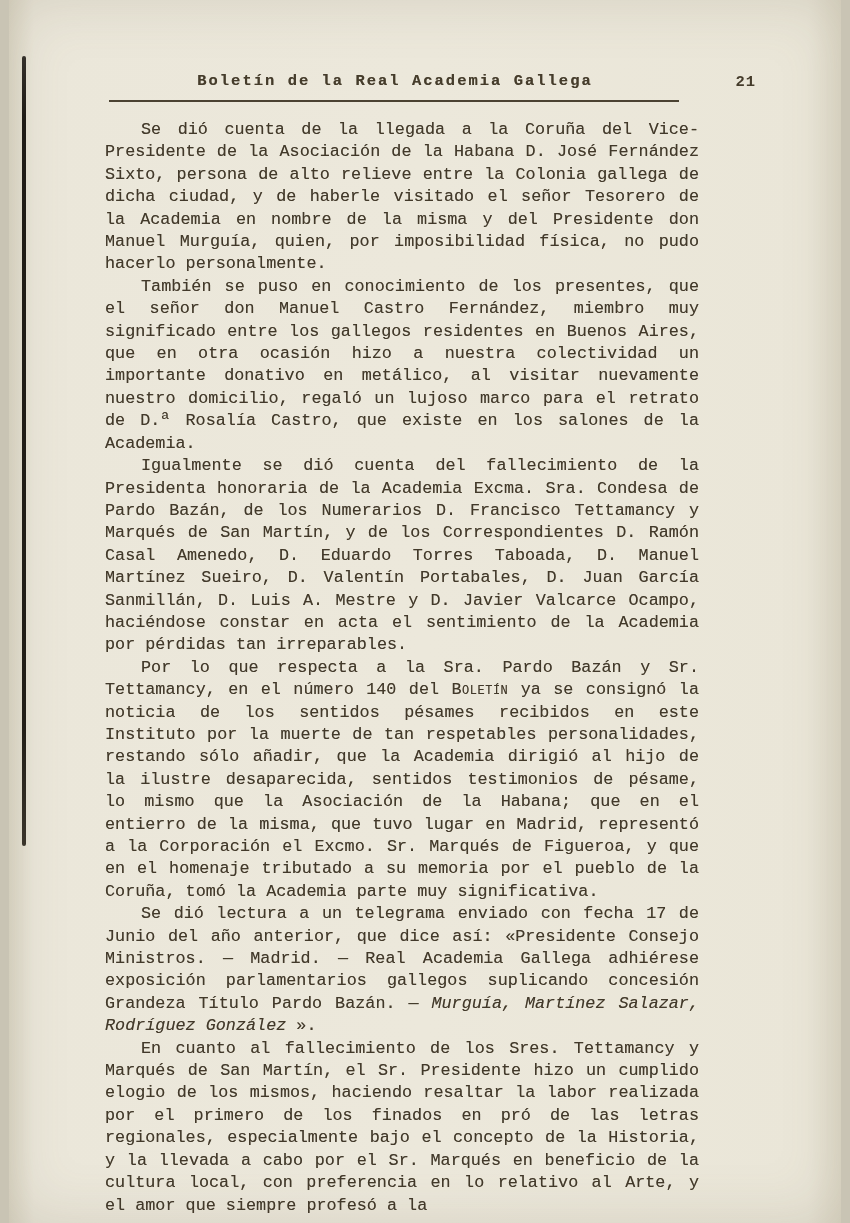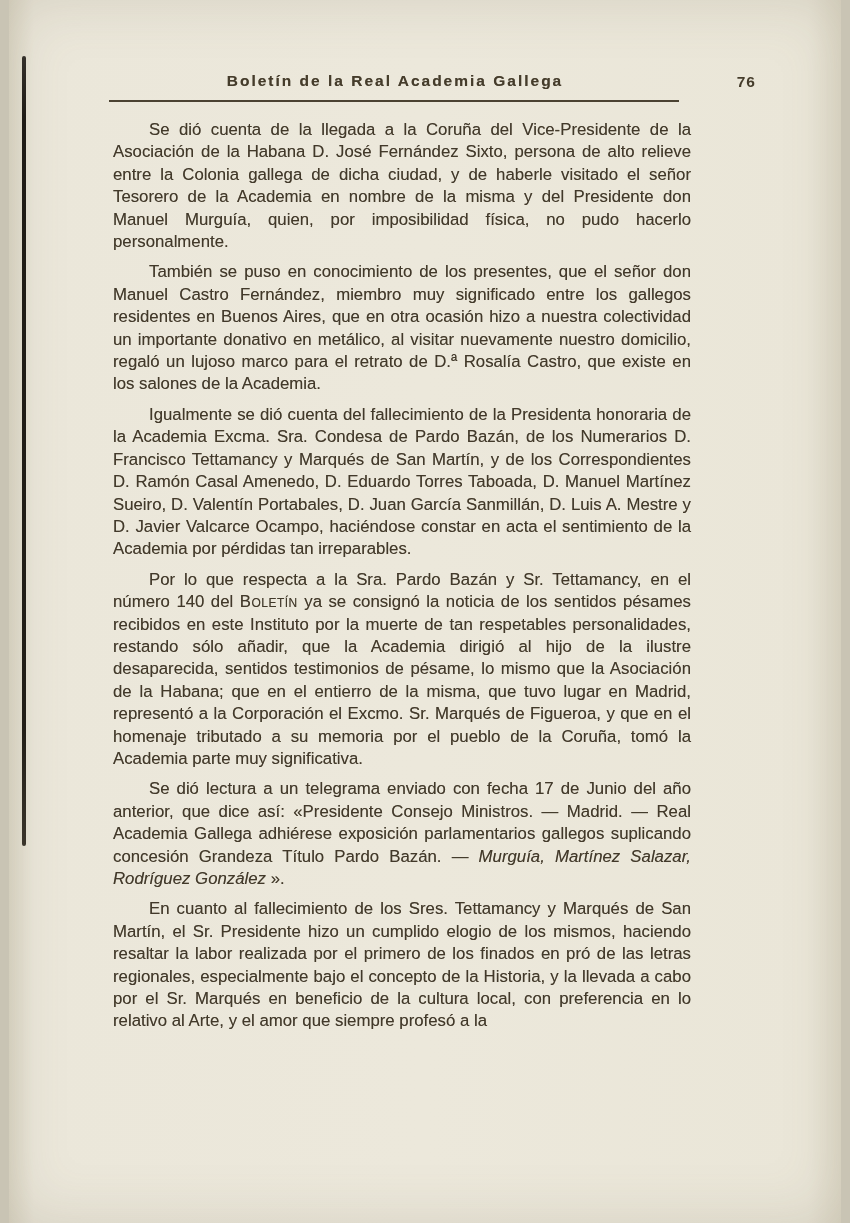--- a/index.html
+++ b/index.html
@@ -8,21 +8,21 @@
     background: #c9c4b4;
   }
   .page {
     position: relative;
     width: 832px;
     height: 1223px;
     margin: 0 auto;
     background: linear-gradient(to right, #ded9c8 0%, #ebe7da 3%, #ece8db 50%, #eae6d8 96%, #e0dbca 100%);
     box-shadow: inset 0 0 60px rgba(110, 100, 80, 0.18);
     overflow: hidden;
-    font-family: Liberation Sans, sans-serif;
+    font-family: Liberation Mono, monospace;
     color: #42392a;
   }
   .binding-line {
     position: absolute;
     left: 13px;
     top: 56px;
     width: 4px;
     height: 790px;
     background: linear-gradient(to bottom, #35302a 0%, #1f1b15 8%, #221e17 85%, #3a342a 100%);
     border-radius: 2px;
@@ -58,41 +58,41 @@
   .content {
     margin: 17px 160px 0 96px;
     width: 594px;
     font-size: 16.8px;
     line-height: 22.4px;
     text-align: justify;
     color: #42392a;
     text-shadow: 0 0 0.45px rgba(66, 57, 42, 0.5);
   }
   .content p {
-    margin: 8px;
+    margin: 0;
     text-indent: 36px;
   }
   .smallcaps {
     font-variant: small-caps;
     letter-spacing: 0.5px;
   }
   .italic {
     font-style: italic;
   }
 </style>
 </head>
 <body>
 
 <div class="page">
 
   <div class="binding-line"></div>
 
   <header class="page-header">
     <span class="header-title">Boletín de la Real Academia Gallega</span>
-    <span class="page-number">76</span>
+    <span class="page-number">21</span>
   </header>
 
   <div class="header-rule"></div>
 
   <main class="content">
 
     <p><span>Se dió cuenta de la llegada a la Coruña del Vice-Presidente de la Asociación de la Habana D. José Fernández Sixto, persona de alto relieve entre la Colonia gallega de dicha ciudad, y de haberle visitado el señor Tesorero de la Academia en nombre de la misma y del Presidente don Manuel Murguía, quien, por imposibilidad física, no pudo hacerlo personalmente.</span></p>
 
     <p><span>También se puso en conocimiento de los presentes, que el señor don Manuel Castro Fernández, miembro muy significado entre los gallegos residentes en Buenos Aires, que en otra ocasión hizo a nuestra colectividad un importante donativo en metálico, al visitar nuevamente nuestro domicilio, regaló un lujoso marco para el retrato de D.ª Rosalía Castro, que existe en los salones de la Academia.</span></p>
 

